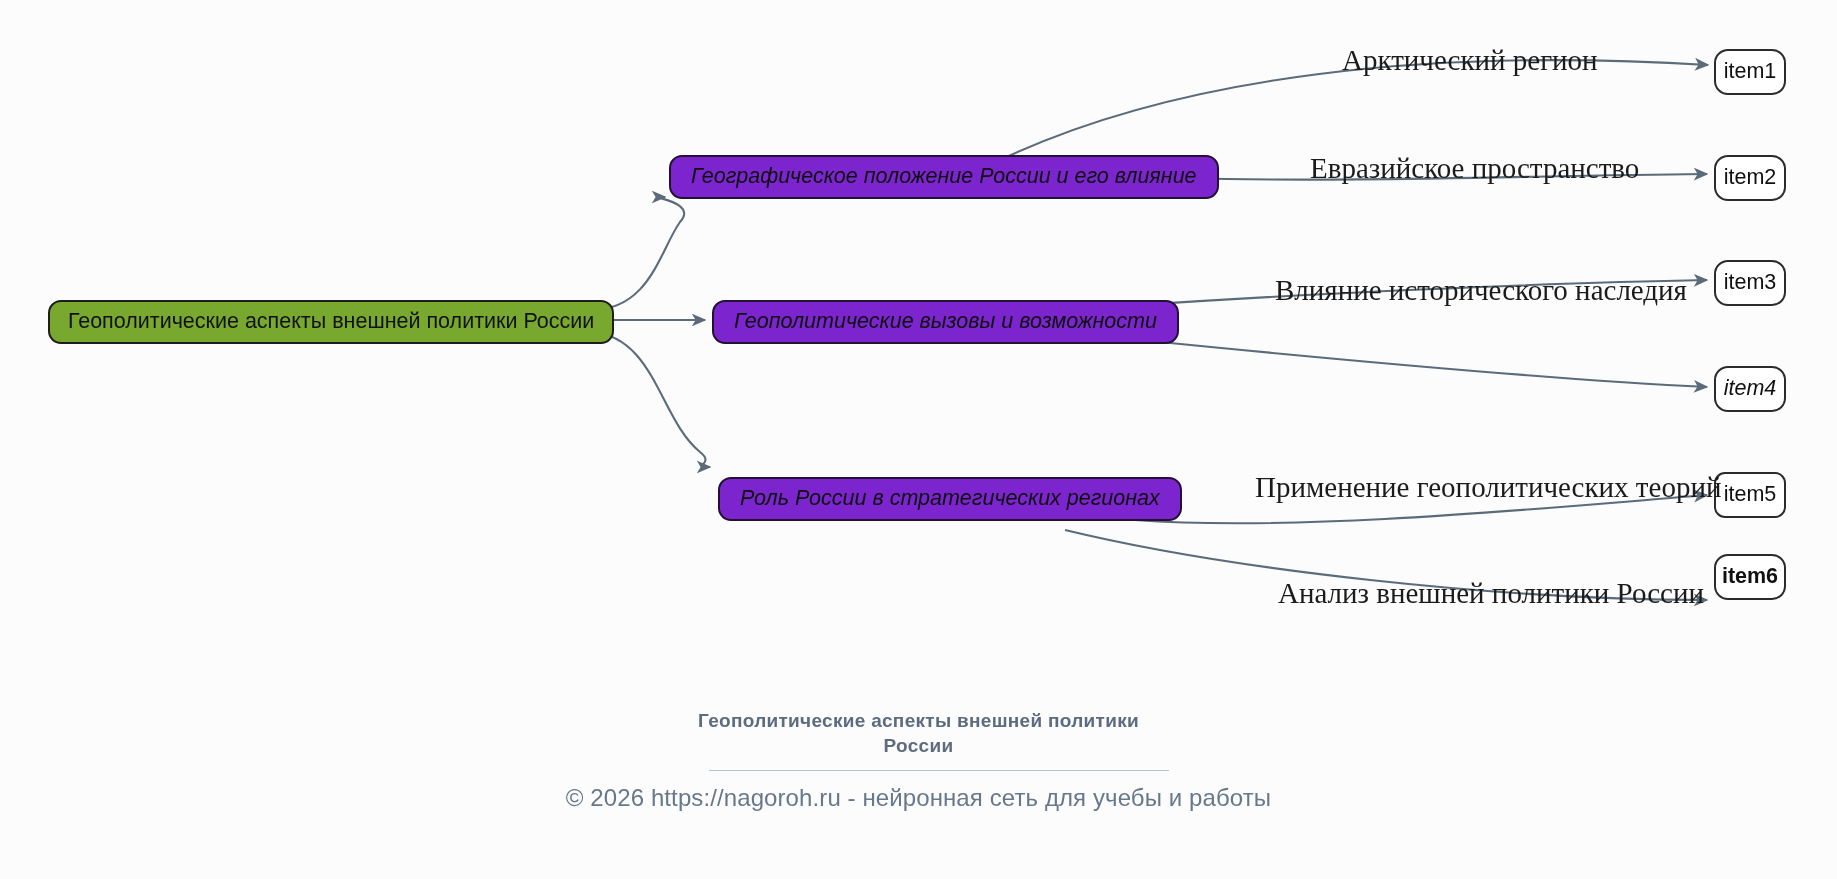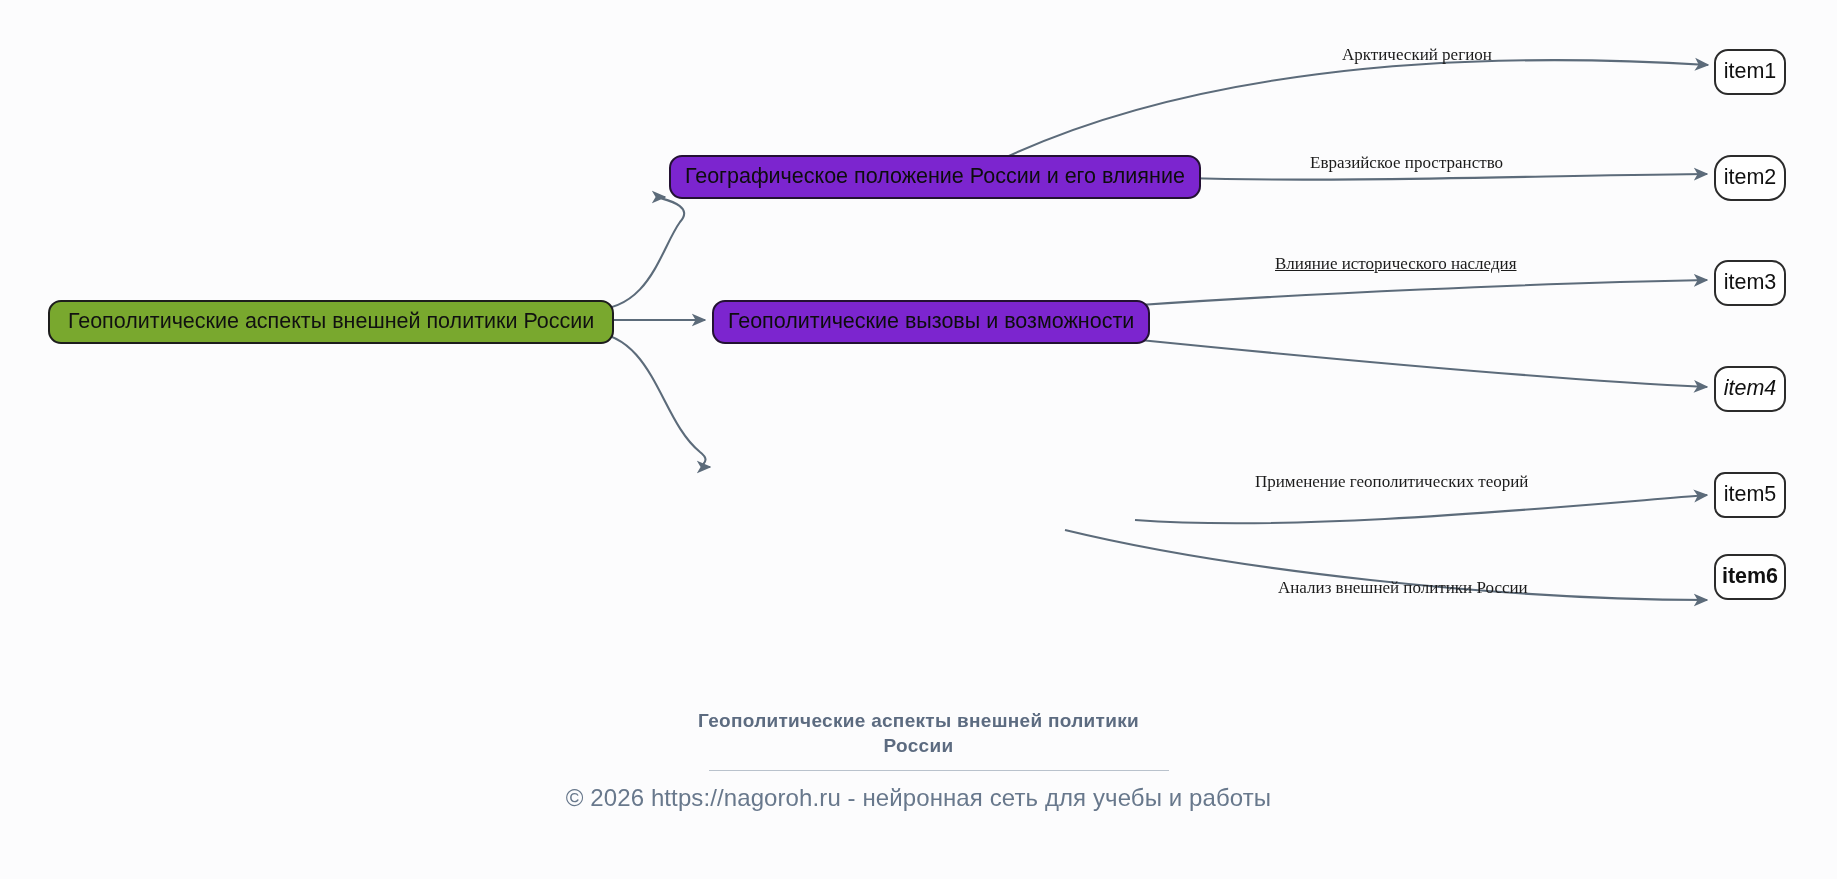--- a/index.html
+++ b/index.html
@@ -41,38 +41,39 @@
     color: #111111;
     font-size: 21.5px;
     padding: 0 18px;
     height: 44px;
   }
   .node-branch {
     background: #7c25cf;
     border: 2px solid #231133;
     color: #0d0d0d;
     font-size: 21.5px;
-    padding: 0 14px;
+    padding: 0 20px;
     height: 44px;
+    font-style: italic;
   }
   .node-leaf {
     background: #ffffff;
     border: 2px solid #2b2b2b;
     color: #111111;
     font-size: 21.5px;
     height: 46px;
     width: 72px;
     border-radius: 14px;
   }
 
   
   .edge-label {
     position: absolute;
     font-family: "Liberation Serif", "DejaVu Serif", serif;
-    font-size: 17px;
+    font-size: 29px;
     color: #1b1b1b;
     white-space: nowrap;
     line-height: 1;
   }
 
   
   .footer {
     position: absolute;
     left: 0;
     width: 1837px;
@@ -142,43 +143,46 @@
   <div class="node node-root" style="left:48px; top:300px;">
     <span>Геополитические аспекты внешней политики России</span>
   </div>
 
   <div class="node node-branch" style="left:669px; top:155px;">
     <span>Географическое положение России и его влияние</span>
   </div>
   <div class="node node-branch" style="left:712px; top:300px;">
     <span>Геополитические вызовы и возможности</span>
   </div>
+  <div class="node node-branch" style="left:718px; top:477px;">
+    <span>Роль России в стратегических регионах</span>
+  </div>
 
   <div class="node node-leaf" style="left:1714px; top:49px;">
     <span>item1</span>
   </div>
-  <div class="node node-leaf" style="left:1714px; top:155px;border-radius:17px;">
+  <div class="node node-leaf" style="left:1714px; top:155px;">
     <span>item2</span>
   </div>
   <div class="node node-leaf" style="left:1714px; top:260px;">
     <span>item3</span>
   </div>
   <div class="node node-leaf" style="left:1714px; top:366px;font-style:italic;">
     <span>item4</span>
   </div>
   <div class="node node-leaf" style="left:1714px; top:472px;border-radius:11px;">
     <span>item5</span>
   </div>
   <div class="node node-leaf" style="left:1714px; top:554px;font-weight:bold;">
     <span>item6</span>
   </div>
 
   <div class="edge-label" style="left:1342px; top:46px;">Арктический регион</div>
   <div class="edge-label" style="left:1310px; top:154px;">Евразийское пространство</div>
-  <div class="edge-label" style="left:1275px; top:255px;text-decoration:underline;">Влияние исторического наследия</div>
+  <div class="edge-label" style="left:1275px; top:276px;">Влияние исторического наследия</div>
   <div class="edge-label" style="left:1278px; top:579px;">Анализ внешней политики России</div>
   <div class="edge-label" style="left:1255px; top:473px;">Применение геополитических теорий</div>
 
   <div class="footer footer-title">
     <span class="footer-title-inner">Геополитические аспекты внешней политики России</span>
   </div>
   <div class="footer-rule"></div>
   <div class="footer footer-copy">© 2026 https://nagoroh.ru - нейронная сеть для учебы и работы</div>
 
 </div>

